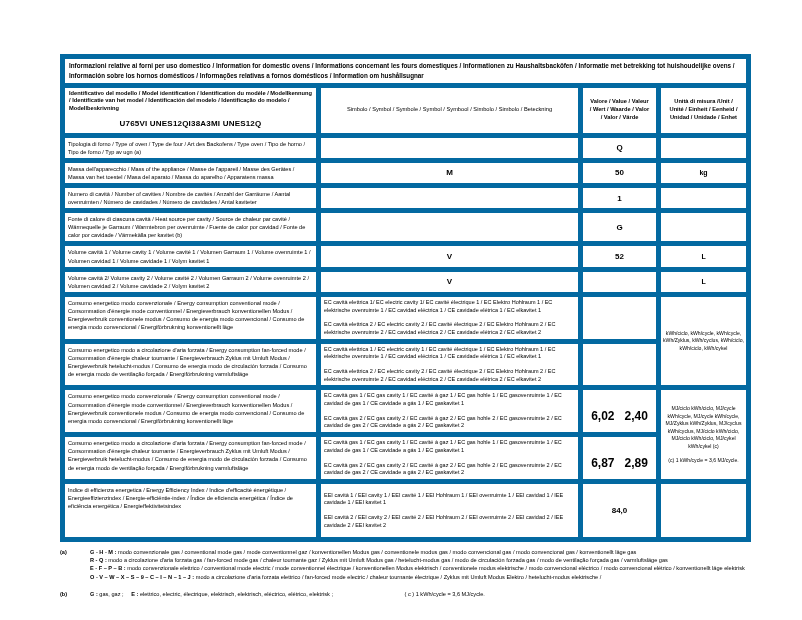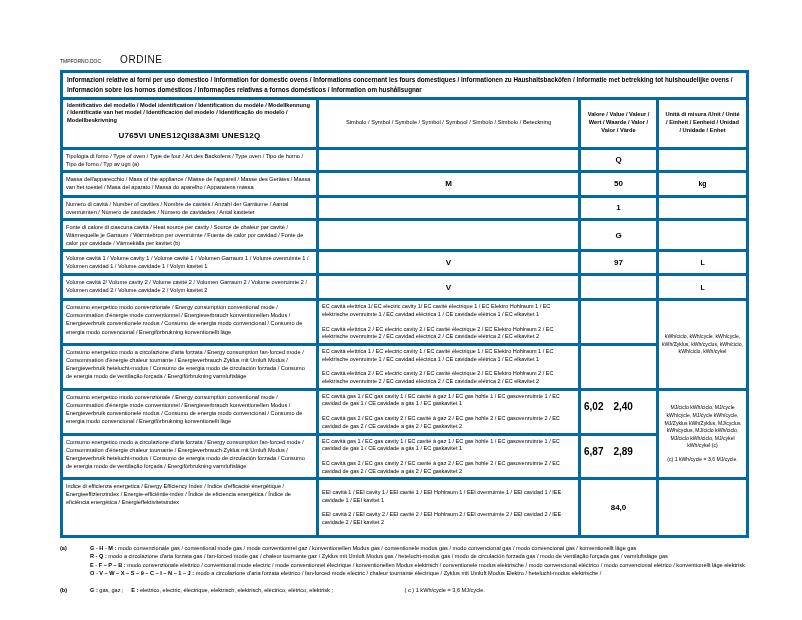--- a/index.html
+++ b/index.html
@@ -5,63 +5,59 @@
   * { margin:0; padding:0; box-sizing:border-box; }
   html, body { width:802px; height:620px; background:#ffffff; }
   body { font-family:"Liberation Sans", sans-serif; color:#000; position:relative; }
   .page { position:absolute; left:60px; top:54px; width:686px; }
 
   .topline { display:flex; align-items:baseline; margin-bottom:4px; height:12px; }
   .doc-ref { font-size:5px; width:60px; color:#111; }
   .order-title { font-size:10px; letter-spacing:0.6px; color:#111; }
 
   table { width:100%; border-collapse:collapse; table-layout:fixed; }
-  td { border:3px solid #0369a1; padding:1px 3px; vertical-align:middle; overflow:hidden; }
+  td { border:5px solid #0369a1; padding:1px 3px; vertical-align:middle; overflow:hidden; }
 
   .band { font-weight:bold; font-size:6.3px; line-height:1.55; padding:2px 4px; vertical-align:top; }
 
   .model-cell { vertical-align:top; padding:2px 4px; }
   .model-hdr { font-weight:bold; font-size:5.7px; line-height:1.4; }
   .model-name { font-weight:bold; font-size:8px; text-align:center; margin-top:6px; letter-spacing:0.2px; }
 
   .hdr { font-size:5.7px; text-align:center; line-height:1.4; padding:2px 6px; }
   .hdr.bold { font-weight:bold; }
 
   .lbl { font-size:5.6px; line-height:1.45; vertical-align:top; padding:2px 5px 2px 3px; }
 
   .sym { font-weight:bold; font-size:8px; text-align:center; }
   .sym-multi { font-size:5.5px; line-height:1.4; padding:2px 3px; }
   .sym-multi .block + .block { margin-top:7px; }
 
   .val { font-weight:bold; font-size:8px; text-align:center; }
   .valcell-top { vertical-align:top; }
-  .val-pair { display:flex; gap:10px; font-weight:bold; font-size:10px; padding-top:9px; }
+  .val-pair { display:flex; justify-content:center; gap:10px; font-weight:bold; font-size:12px; padding-top:18px; }
 
   .unit { font-size:7px; text-align:center; font-weight:bold; }
   .unit-small { font-size:5.1px; text-align:center; line-height:1.5; padding:2px; }
   .unit-note { margin-top:6px; }
 
   .footnotes { margin-top:7px; font-size:5.6px; line-height:1.2; }
   .fn-row { display:flex; }
   .fn-label { width:30px; flex:none; font-weight:bold; }
   .fn-body { flex:1; }
   .fn-line { margin-bottom:1.5px; }
   .fn-key { font-weight:bold; }
   .fn-b { margin-top:9px; }
   .c-note { margin-left:70px; }
 </style>
 </head>
 <body>
 
 <div class="page">
 
-  <div class="topline">
-    <span class="doc-ref">TMPFORNO.DOC</span>
-    <span class="order-title">ORDINE</span>
-  </div>
 
   <table>
     <colgroup>
       <col style="width:256px">
         <col style="width:262px">
         <col style="width:78px">
         <col style="width:90px">
     </colgroup>
     <tbody>
 
@@ -103,21 +99,21 @@
       <tr style="height:28px">
         <td class="lbl">Fonte di calore di ciascuna cavità / Heat source per cavity / Source de chaleur par cavité / Wärmequelle je Garraum / Warmtebron per ovenruimte / Fuente de calor por cavidad / Fonte de calor por cavidade / Värmekälla per kavitet  (b)</td>
         <td class="sym"></td>
         <td class="val">G</td>
         <td class="unit"></td>
       </tr>
 
       <tr style="height:24px">
         <td class="lbl">Volume cavità 1 / Volume cavity 1 /  Volume cavité 1 / Volumen Garraum 1 / Volume ovenruimte 1 / Volumen cavidad 1 / Volume cavidade 1 / Volym kavitet 1</td>
         <td class="sym">V</td>
-        <td class="val">97</td>
+        <td class="val">52</td>
         <td class="unit">L</td>
       </tr>
 
       <tr style="height:25px">
         <td class="lbl">Volume cavità 2/ Volume cavity 2 / Volume cavité 2 / Volumen Garraum 2 / Volume ovenruimte 2 / Volumen cavidad 2 / Volume cavidade 2 / Volym kavitet 2</td>
         <td class="sym">V</td>
         <td class="val"></td>
         <td class="unit">L</td>
       </tr>
 

